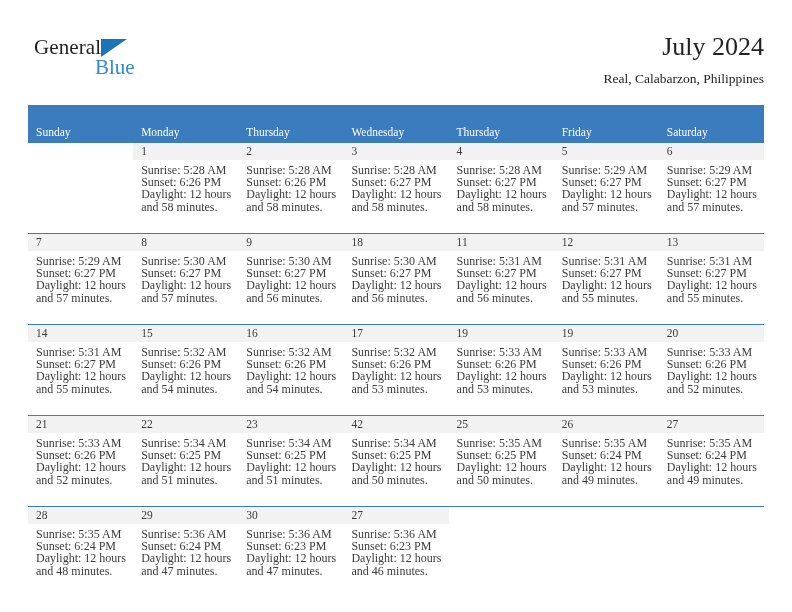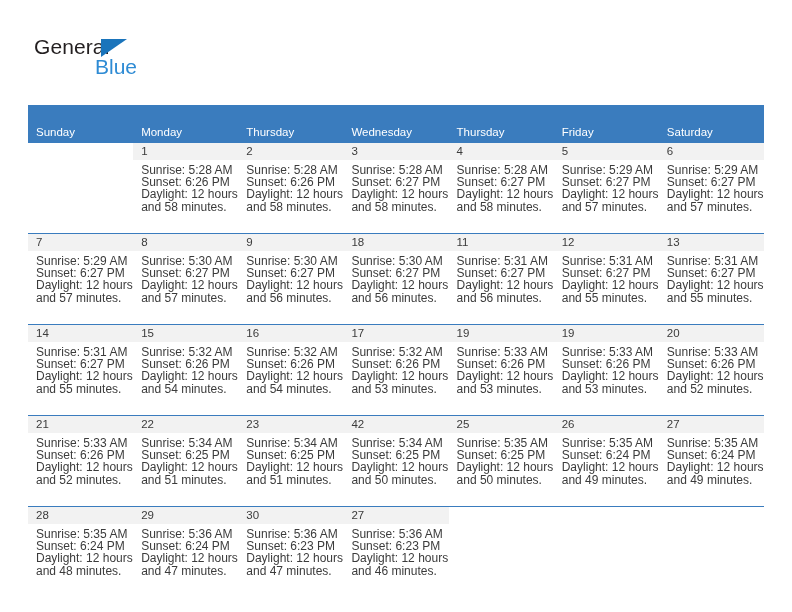--- a/index.html
+++ b/index.html
@@ -8,20 +8,21 @@
     height: 612px;
     background: #ffffff;
     font-family: "Liberation Sans", sans-serif;
     -webkit-font-smoothing: antialiased;
   }
   .page {
     position: relative;
     width: 792px;
     height: 612px;
     background: #ffffff;
+    font-family: Liberation Serif, serif;
   }
 
   
   .top {
     position: absolute;
     left: 28px;
     top: 30px;
     width: 736px;
     height: 70px;
   }
@@ -134,20 +135,24 @@
 <div class="page">
 
   <div class="top">
 
     <div class="logo">
       <span class="logo-general">General</span>
       <span class="logo-tri"></span>
       <span class="logo-blue">Blue</span>
     </div>
 
+    <div class="title-block">
+      <div class="month-title">July 2024</div>
+      <div class="location">Real, Calabarzon, Philippines</div>
+    </div>
 
   </div>
 
   <table class="calendar">
     <thead>
       <tr class="cal-head">
         <th>Sunday</th>
         <th>Monday</th>
         <th>Thursday</th>
         <th>Wednesday</th>

